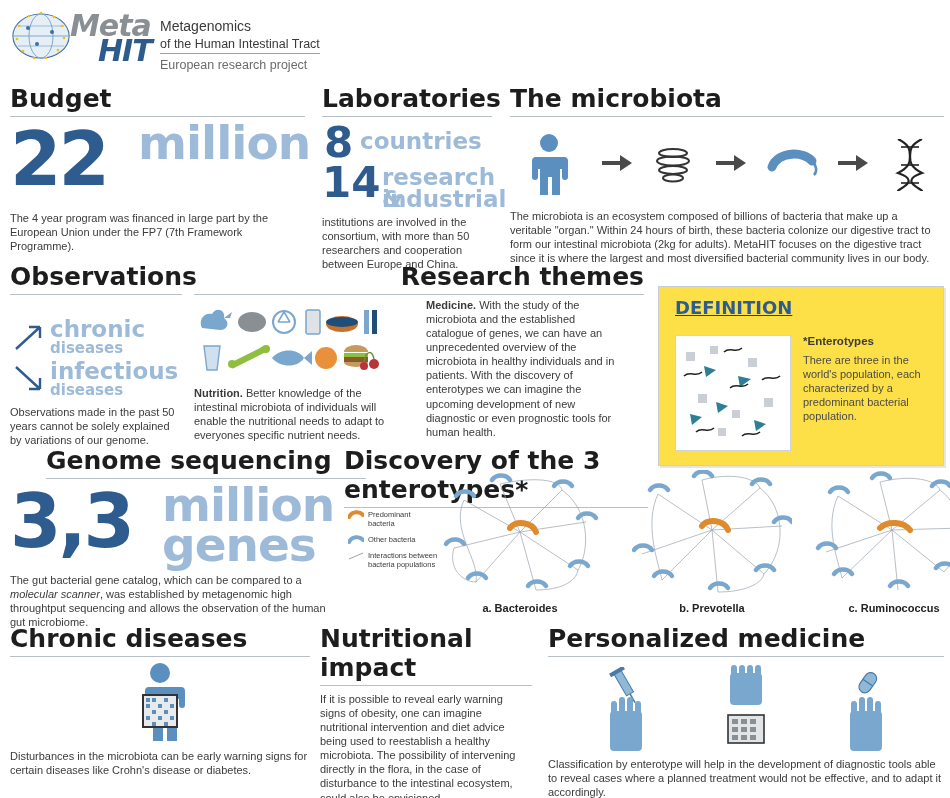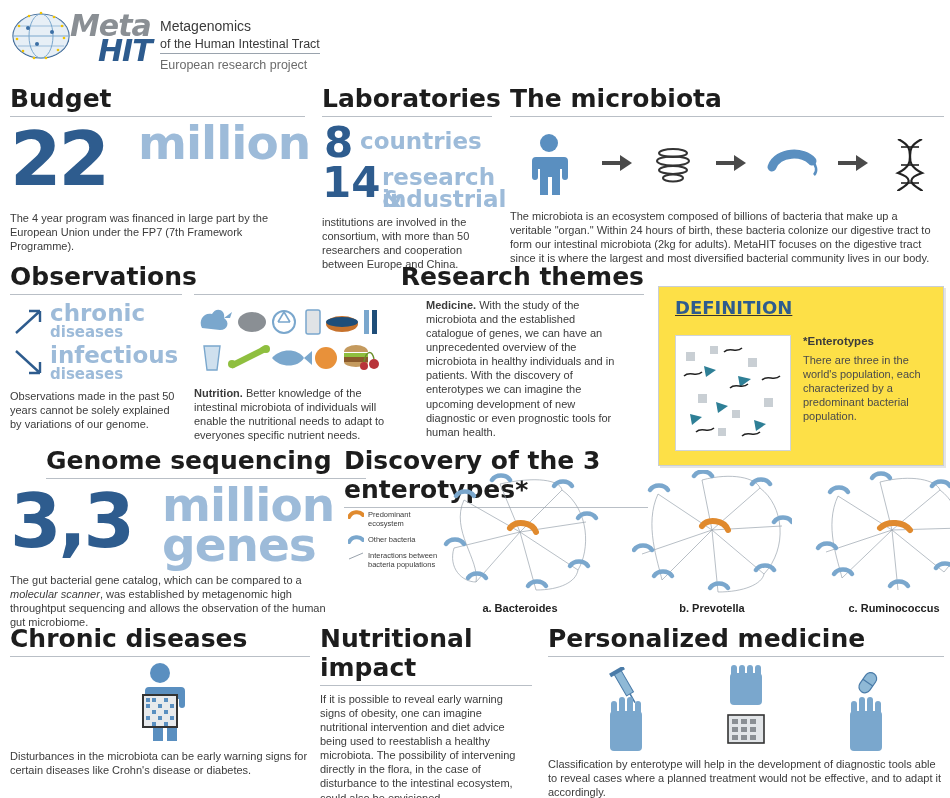--- a/index.html
+++ b/index.html
@@ -206,21 +206,21 @@
           <line x1="13" y1="26" x2="31" y2="26" stroke="#222" stroke-width="1.6"></line>
           <line x1="13" y1="44" x2="31" y2="44" stroke="#222" stroke-width="1.6"></line>
         </svg>
       </span>
     </div>
     <div class="body-txt" style="width:432px;">The microbiota is an ecosystem composed of billions of bacteria that make up a veritable "organ." Within 24 hours of birth, these bacteria colonize our digestive tract to form our intestinal microbiota (2kg for adults). MetaHIT focuses on the digestive tract since it is where the largest and most diversified bacterial community lives in our body.</div>
   </div>
 
   <div style="position:absolute;left:10px;top:262px;width:172px;">
     <div class="sec-title rule">Observations</div>
-    <div style="position:relative;height:78px;margin-top:8px;">
+    <div style="position:relative;height:78px;margin-top:24px;">
       <span style="position:absolute;left:2px;top:2px;">
         <svg width="34" height="32" viewBox="0 0 34 32">
             <path d="M4 28 L28 6 M28 6 h-11 M28 6 v11" stroke="#2e5c8e" stroke-width="2.4" fill="none"></path>
           </svg>
       </span>
       <span class="obs-word" style="position:absolute;left:40px;top:0px;">chronic</span>
       <span class="obs-sub" style="position:absolute;left:40px;top:22px;">diseases</span>
       <span style="position:absolute;left:2px;top:42px;">
         <svg width="34" height="32" viewBox="0 0 34 32">
             <path d="M4 6 L28 28 M28 28 h-11 M28 28 v-11" stroke="#2e5c8e" stroke-width="2.4" fill="none"></path>
@@ -326,21 +326,21 @@
   </div>
 
   <div style="position:absolute;left:344px;top:446px;width:600px;">
     <div class="sec-title rule" style="width:304px;">Discovery of the 3 enterotypes*</div>
 
     <div style="position:absolute;left:4px;top:64px;width:90px;">
       <div style="display:flex;align-items:flex-start;margin-bottom:6px;">
         <svg width="16" height="10" viewBox="0 0 16 10" style="margin-right:4px;flex:none;">
             <path d="M1 7 C4 1, 12 1, 15 5" stroke="#e08a2e" stroke-width="4" fill="none" stroke-linecap="round"></path>
           </svg>
-        <span class="legend-txt">Predominant ecosystem</span>
+        <span class="legend-txt">Predominant bacteria</span>
       </div>
       <div style="display:flex;align-items:flex-start;margin-bottom:6px;">
         <svg width="16" height="10" viewBox="0 0 16 10" style="margin-right:4px;flex:none;">
             <path d="M1 7 C4 1, 12 1, 15 5" stroke="#7aa7cd" stroke-width="4" fill="none" stroke-linecap="round"></path>
           </svg>
         <span class="legend-txt">Other bacteria</span>
       </div>
       <div style="display:flex;align-items:flex-start;">
         <svg width="16" height="10" viewBox="0 0 16 10" style="margin-right:4px;flex:none;">
             <line x1="1" y1="8" x2="15" y2="2" stroke="#9aa3ad" stroke-width="1"></line>

